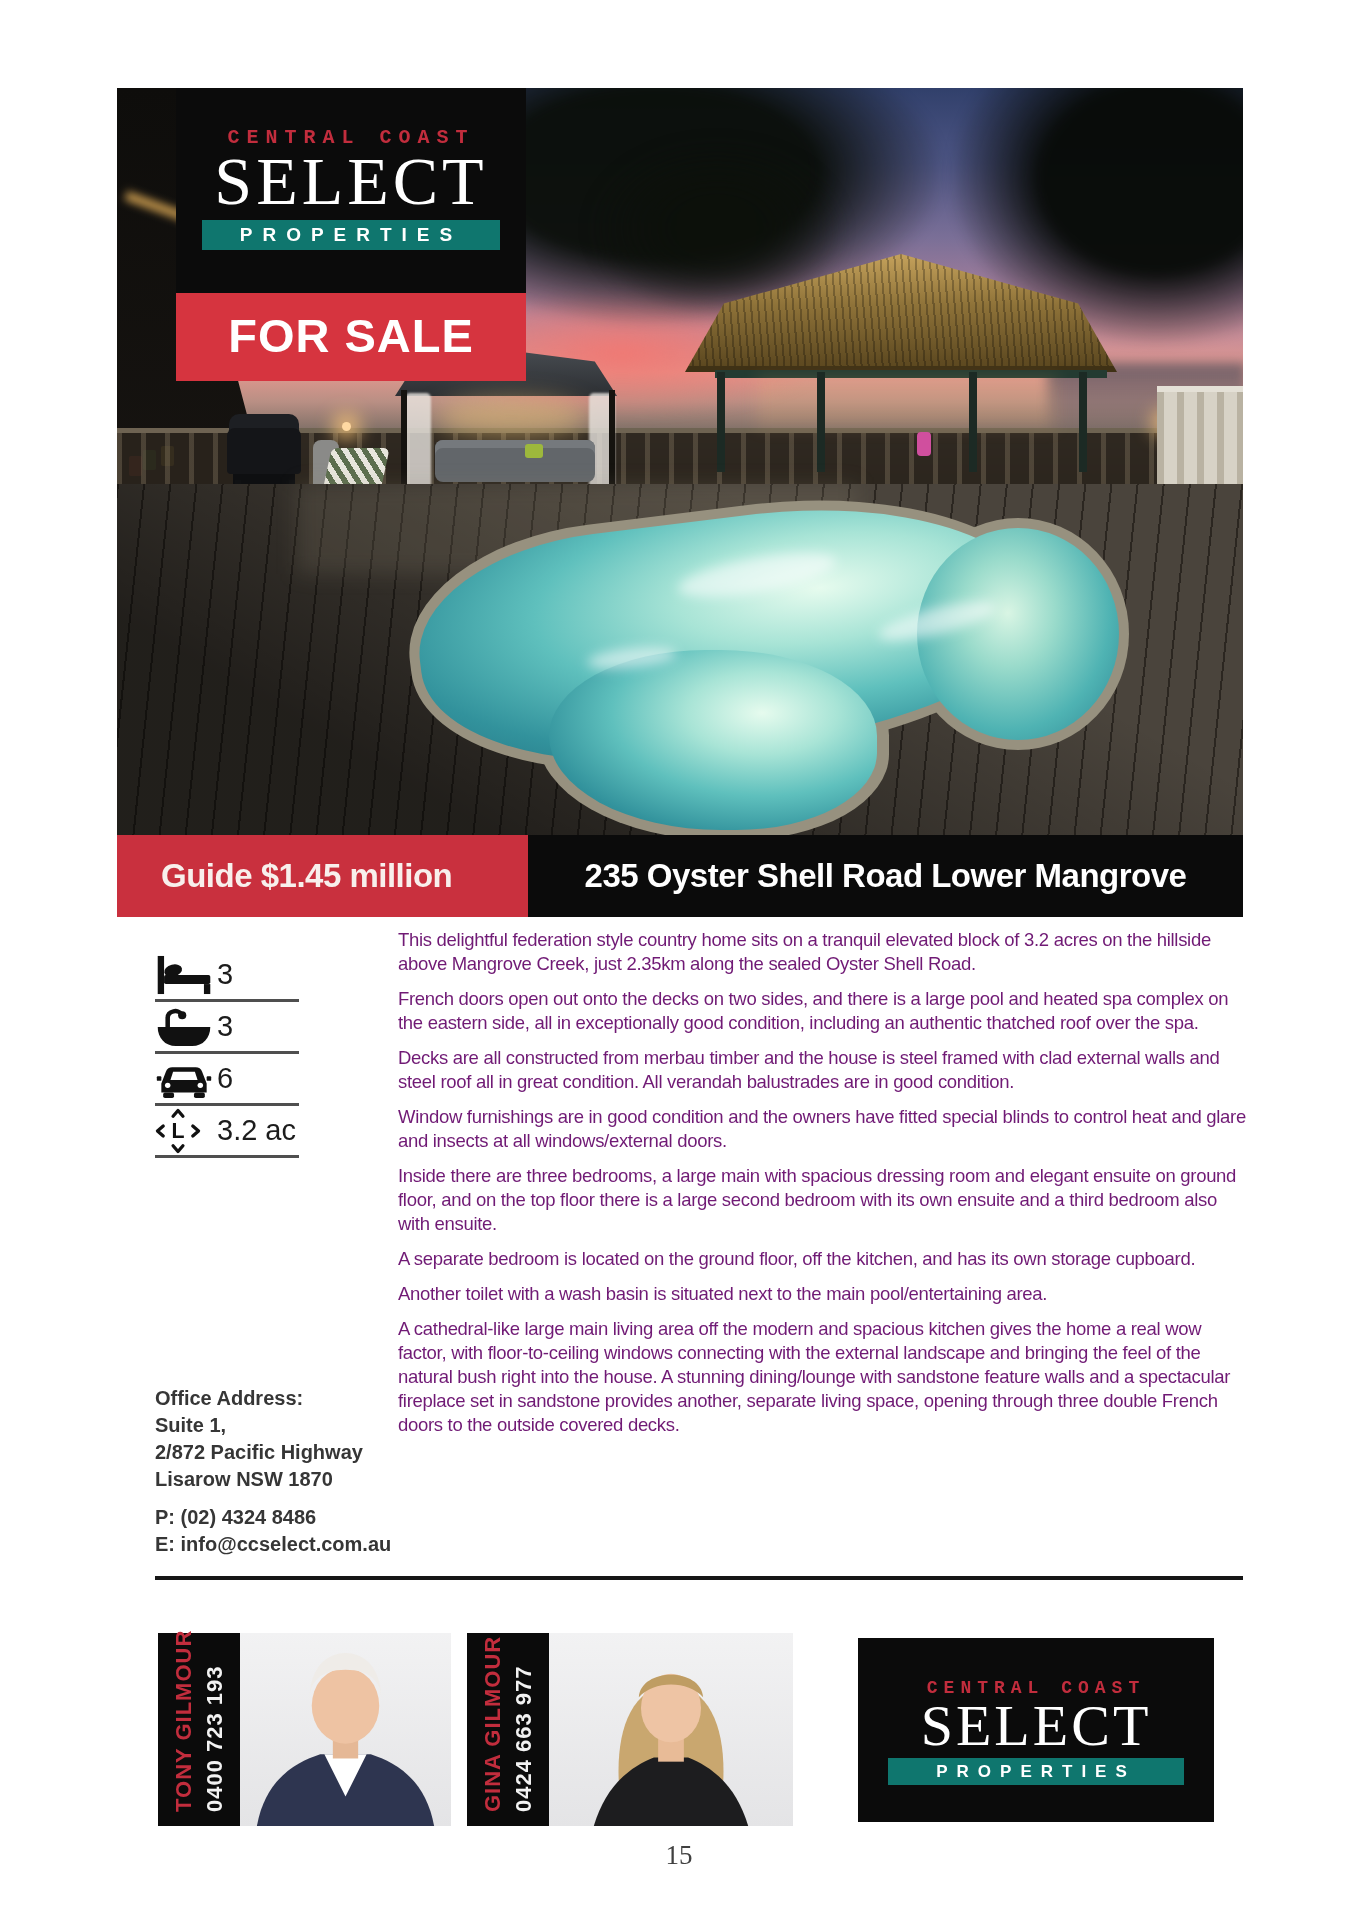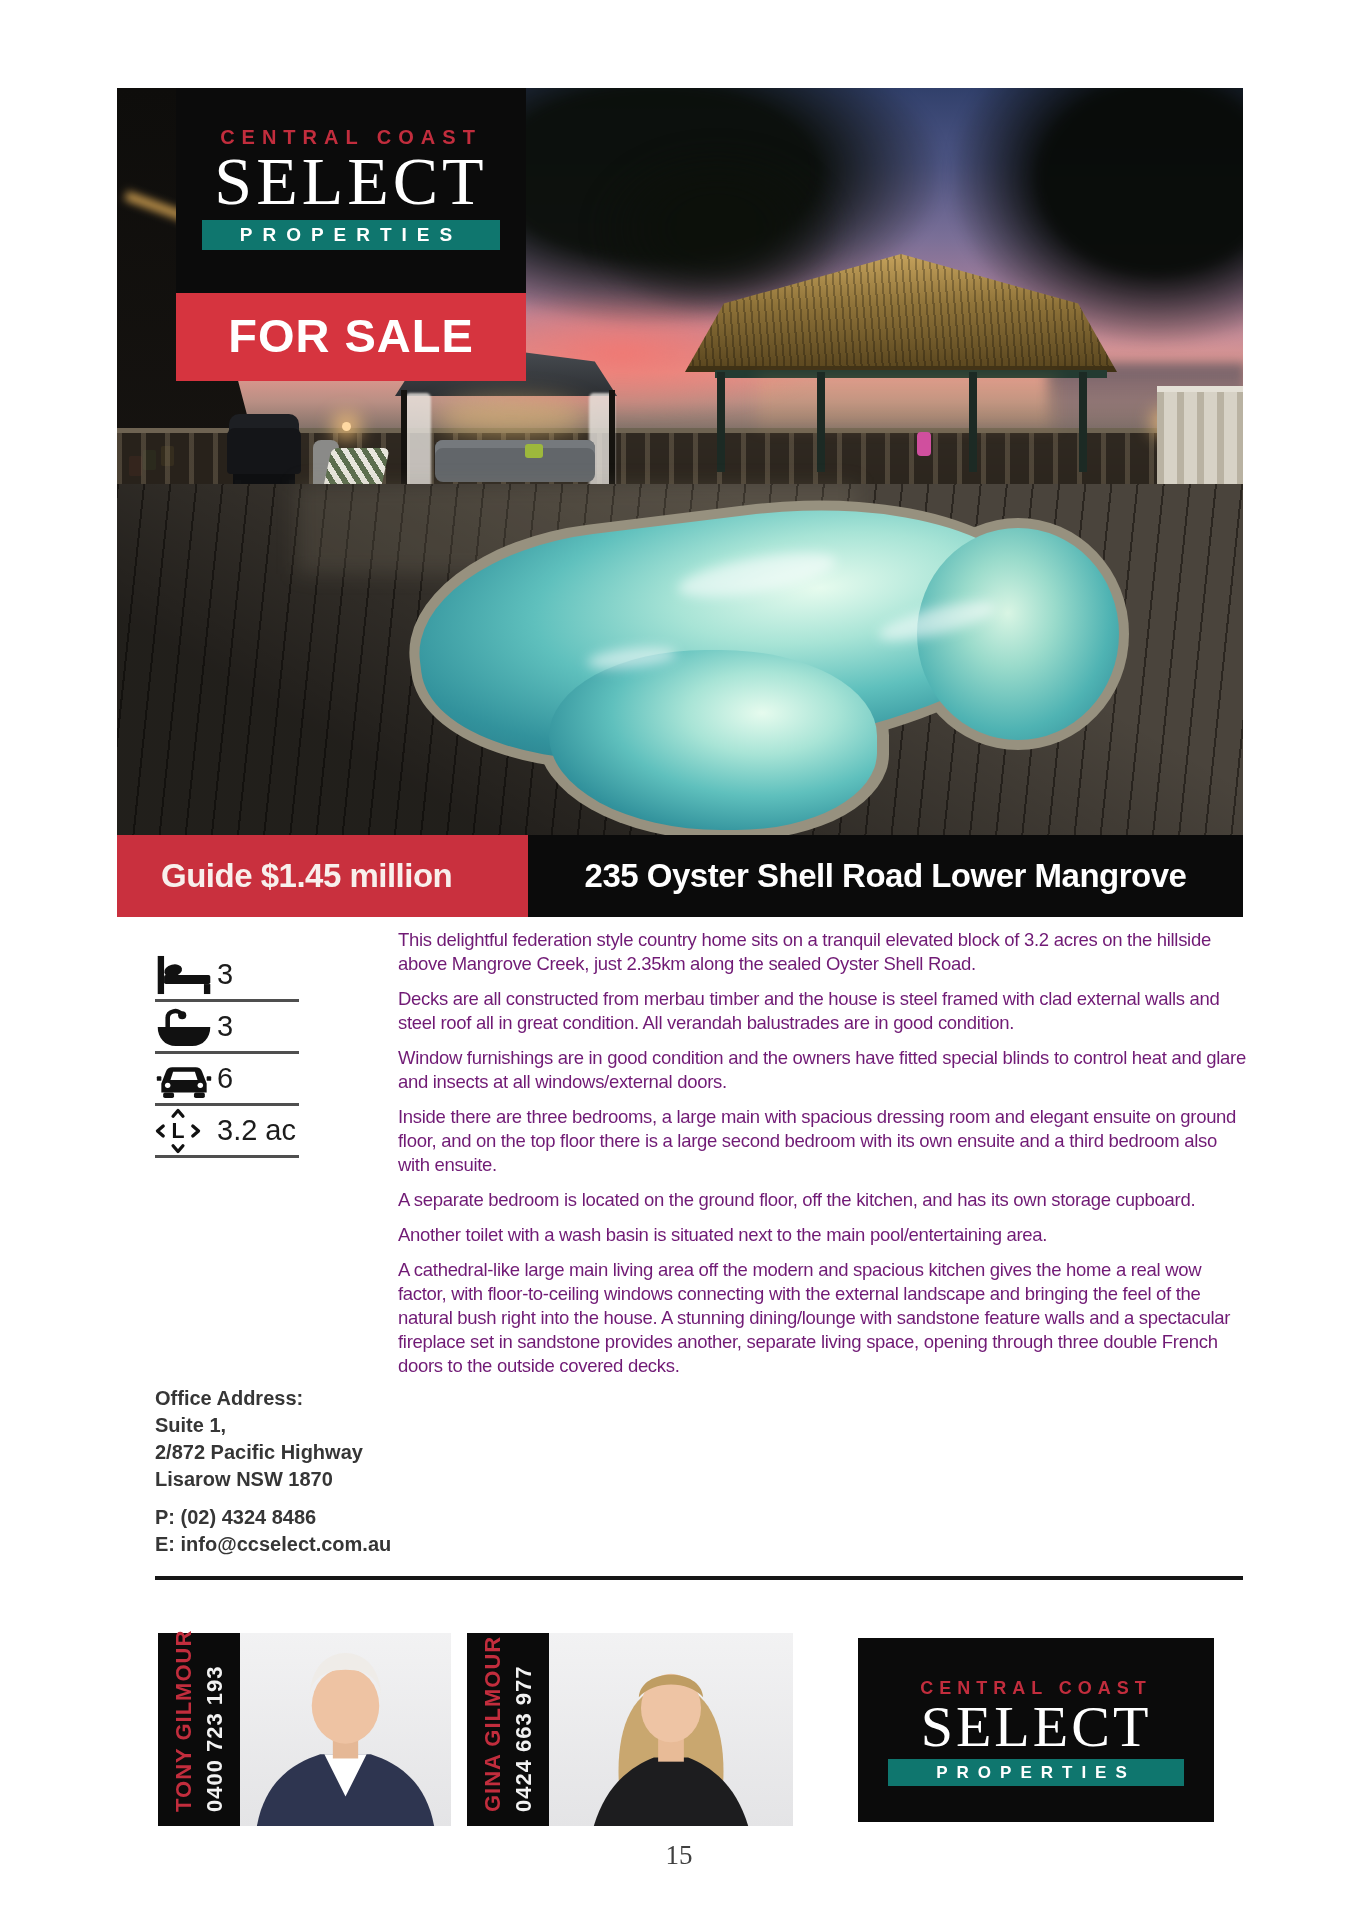--- a/index.html
+++ b/index.html
@@ -71,21 +71,21 @@
     background:radial-gradient(ellipse at 45% 40%, #d9f5e4 0%, #9adbcb 30%, #4fb3b3 65%, #2b8391 100%); }
   .refl { position:absolute; background:rgba(255,255,255,.55); border-radius:50%; filter:blur(6px); }
   .r1 { left:560px; top:470px; width:160px; height:34px; transform:rotate(-10deg); }
   .r2 { left:760px; top:520px; width:120px; height:26px; transform:rotate(-14deg); }
   .r3 { left:470px; top:560px; width:90px; height:20px; transform:rotate(-6deg); }
   .pink-item { position:absolute; left:800px; top:344px; width:14px; height:24px; background:#d04f9e; border-radius:4px; }
 
   
   .cc-logo { position:absolute; background:#0b0b0b; text-align:center; }
   .logo-top { left:59px; top:0; width:350px; height:205px; padding-top:38px; }
-  .cc-tagline { color:#c22d3d; font-weight:bold; }
+  .cc-tagline { color:#c22d3d; font-weight:bold;font-family:Liberation Mono, monospace; }
   .logo-top .cc-tagline { font-size:20px; letter-spacing:7px; }
   .cc-name { font-family:"Liberation Serif", serif; color:#ffffff; line-height:.95; }
   .logo-top .cc-name { font-size:68px; letter-spacing:4px; }
   .cc-props { background:#0f766e; color:#ffffff; font-weight:bold; }
   .logo-top .cc-props { margin:6px 26px 0; font-size:19px; letter-spacing:10px; line-height:30px; height:30px; }
   .for-sale { position:absolute; left:59px; top:205px; width:350px; height:88px; background:#d6343f; color:#ffffff;
     font-weight:bold; font-size:47px; letter-spacing:1px; text-align:center; line-height:86px; }
 
   
   .banner-row { position:absolute; left:117px; top:835px; width:1126px; height:82px; display:flex; }
@@ -244,20 +244,21 @@
             </g>
             <text x="28" y="37" text-anchor="middle" font-size="26" font-weight="bold" fill="#111" font-family="Liberation Sans, sans-serif">L</text>
           </svg>
       </span>
       <span class="f-val">3.2 ac</span>
     </div>
   </div>
 
   <div class="description">
     <p>This delightful federation style country home sits on a tranquil elevated block of 3.2 acres on the hillside above Mangrove Creek, just 2.35km along the sealed Oyster Shell Road.</p>
+    <p>French doors open out onto the decks on two sides, and there is a large pool and heated spa complex on the eastern side, all in exceptionally good condition, including an authentic thatched roof over the spa.</p>
     <p>Decks are all constructed from merbau timber and the house is steel framed with clad external walls and steel roof all in great condition.  All verandah balustrades are in good condition.</p>
     <p>Window furnishings are in good condition and the owners have fitted special blinds to control heat and glare and insects at all windows/external doors.</p>
     <p>Inside there are three bedrooms, a large main with spacious dressing room and elegant ensuite on ground floor, and on the top floor there is a large second bedroom with its own ensuite and a third bedroom also with ensuite.</p>
     <p>A separate bedroom is located on the ground floor, off the kitchen, and has its own storage cupboard.</p>
     <p>Another toilet with a wash basin is situated next to the main pool/entertaining area.</p>
     <p>A cathedral-like large main living area off the modern and spacious kitchen gives the home a real wow factor, with floor-to-ceiling windows connecting with the external landscape and bringing the feel of the natural bush right into the house.  A stunning dining/lounge with sandstone feature walls and a spectacular fireplace set in sandstone provides another, separate living space, opening through three double French doors to the outside covered decks.</p>
   </div>
 
   <div class="office">
     <div>Office Address:</div>

